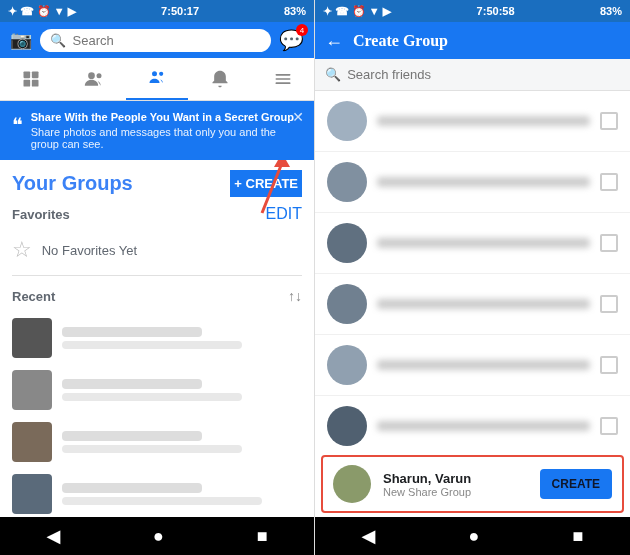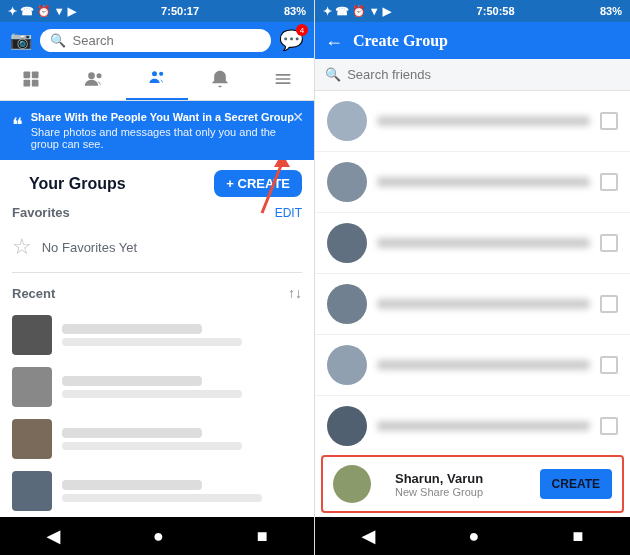--- a/index.html
+++ b/index.html
@@ -148,31 +148,30 @@
       padding: 10px 12px;
     }
 
     .section-header {
       display: flex;
       align-items: center;
       justify-content: space-between;
       margin-bottom: 8px;
     }
     .section-title {
-      font-size: 16px;
+      font-size: 20px;
       font-weight: 700;
-      color: #0f172a;
-      margin-left: 17px;
+      color: #3b82f6;
     }
     .create-btn {
       background: #1877f2;
       color: white;
       border: none;
-      border-radius: 8px;
-      padding: 6px 12px;
+      border-radius: 0;
+      padding: 6px 4px;
       font-size: 13px;
       font-weight: 600;
       cursor: pointer;
       display: flex;
       align-items: center;
       gap: 4px;
     }
 
     .subsection-header {
       display: flex;
@@ -181,21 +180,21 @@
       margin-top: 8px;
       margin-bottom: 6px;
     }
     .subsection-title {
       font-size: 13px;
       font-weight: 600;
       color: #606770;
       text-align: right;
     }
     .edit-link {
-      font-size: 12px;
+      font-size: 16px;
       color: #1877f2;
       cursor: pointer;
     }
 
     .no-favorites {
       display: flex;
       align-items: center;
       gap: 10px;
       padding: 8px 0;
       color: #606770;
@@ -342,21 +341,21 @@
     }
 
     
     .bottom-bar {
       border: 2px solid #e74c3c;
       border-radius: 4px;
       margin: 4px 6px;
       padding: 8px 10px;
       display: flex;
       align-items: center;
-      gap: 24px;
+      gap: 12px;
       background: white;
     }
     .selected-avatar {
       width: 38px;
       height: 38px;
       border-radius: 50%;
       background: #8a9a6a;
       flex-shrink: 0;
       overflow: hidden;
     }

